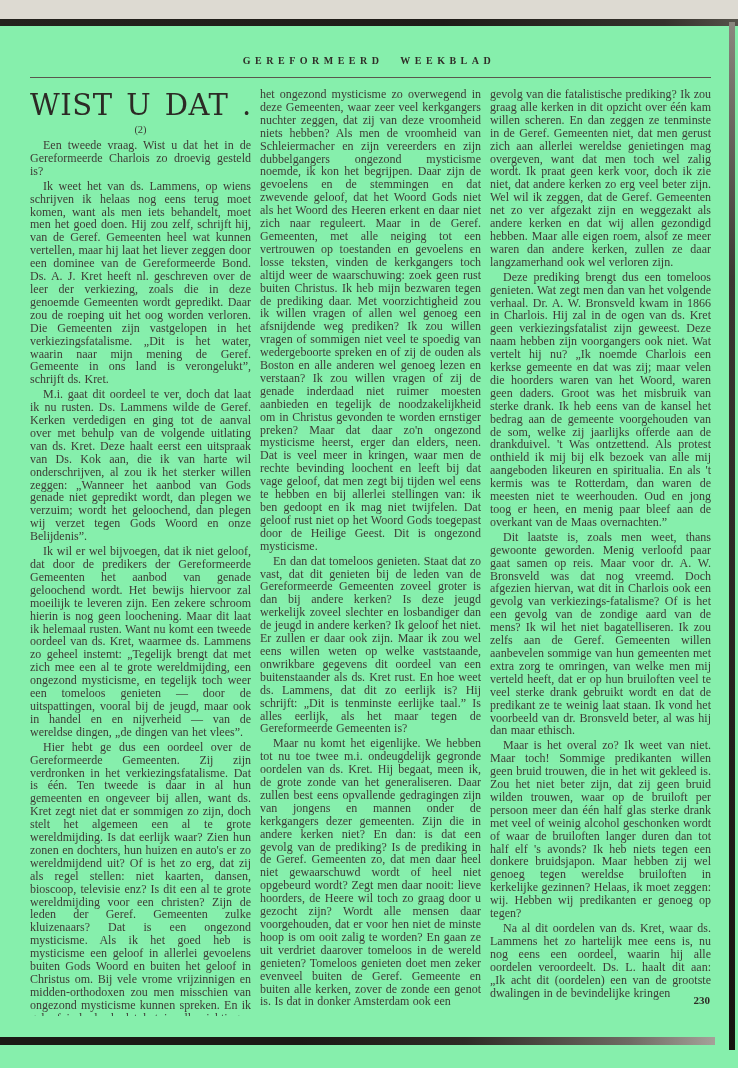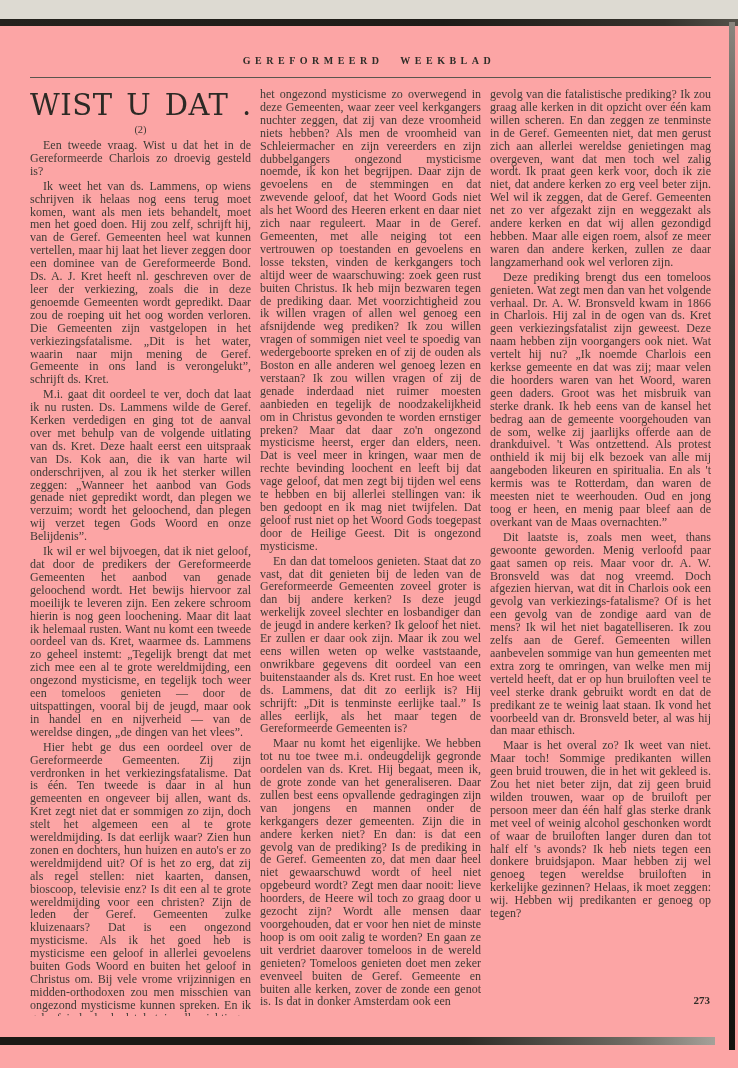--- a/index.html
+++ b/index.html
@@ -2,21 +2,21 @@
 <html lang="nl"><head>
 <meta charset="utf-8">
 <style>
   html,body{margin:0;padding:0;}
   body{
     width:738px;height:1068px;
     background:#e9e7e0;
     font-family:"Liberation Serif", serif;
     overflow:hidden;
   }
-  .page{position:relative;width:738px;height:1068px;background:#fca5a5;}
+  .page{position:relative;width:738px;height:1068px;background:#86efac;}
   
   .edge-top{position:absolute;top:19px;left:0;width:738px;height:7px;
     background:linear-gradient(to right,#24221d 0%,#1e1c18 60%,#35322c 90%,#55524a 100%);}
   .edge-right{position:absolute;top:22px;right:3px;width:6px;height:1028px;
     background:linear-gradient(#8a867e 0%,#3a3731 25%,#221f1b 70%,#16140f 100%);}
   .edge-bottom{position:absolute;top:1037px;left:0;width:715px;height:8px;
     background:linear-gradient(to right,#1b1915 0%,#1b1915 42%,#2e2b25 65%,#6e6a62 88%,#a5a199 100%);}
   .above-top{position:absolute;top:0;left:0;width:738px;height:19px;background:#dddad2;}
 
   .masthead{
@@ -93,18 +93,19 @@
           <p>En dan dat tomeloos genieten. Staat dat zo vast, dat dit genieten bij de leden van de Gereformeerde Gemeenten zoveel groter is dan bij andere kerken? Is deze jeugd werkelijk zoveel slechter en losbandiger dan de jeugd in andere kerken? Ik geloof het niet. Er zullen er daar ook zijn. Maar ik zou wel eens willen weten op welke vaststaande, onwrikbare gegevens dit oordeel van een buitenstaander als ds. Kret rust. En hoe weet ds. Lammens, dat dit zo eerlijk is? Hij schrijft: „Dit is tenminste eerlijke taal.” Is alles eerlijk, als het maar tegen de Gereformeerde Gemeenten is?</p>
           <p>Maar nu komt het eigenlijke. We hebben tot nu toe twee m.i. ondeugdelijk gegronde oordelen van ds. Kret. Hij begaat, meen ik, de grote zonde van het generaliseren. Daar zullen best eens opvallende gedragingen zijn van jongens en mannen onder de kerkgangers dezer gemeenten. Zijn die in andere kerken niet? En dan: is dat een gevolg van de prediking? Is de prediking in de Geref. Gemeenten zo, dat men daar heel niet gewaarschuwd wordt of heel niet opgebeurd wordt? Zegt men daar nooit: lieve hoorders, de Heere wil toch zo graag door u gezocht zijn? Wordt alle mensen daar voorgehouden, dat er voor hen niet de minste hoop is om ooit zalig te worden? En gaan ze uit verdriet daarover tomeloos in de wereld genieten? Tomeloos genieten doet men zeker evenveel buiten de Geref. Gemeente en buiten alle kerken, zover de zonde een genot is. Is dat in donker Amsterdam ook een</p>
         </div>
     </div>
     <div class="col">
       <div class="col-body">
           <p class="noindent">gevolg van die fatalistische prediking? Ik zou graag alle kerken in dit opzicht over één kam willen scheren. En dan zeggen ze tenminste in de Geref. Gemeenten niet, dat men gerust zich aan allerlei wereldse genietingen mag overgeven, want dat men toch wel zalig wordt. Ik praat geen kerk voor, doch ik zie niet, dat andere kerken zo erg veel beter zijn. Wel wil ik zeggen, dat de Geref. Gemeenten net zo ver afgezakt zijn en weggezakt als andere kerken en dat wij allen gezondigd hebben. Maar alle eigen roem, alsof ze meer waren dan andere kerken, zullen ze daar langzamerhand ook wel verloren zijn.</p>
           <p>Deze prediking brengt dus een tomeloos genieten. Wat zegt men dan van het volgende verhaal. Dr. A. W. Bronsveld kwam in 1866 in Charlois. Hij zal in de ogen van ds. Kret geen verkiezingsfatalist zijn geweest. Deze naam hebben zijn voorgangers ook niet. Wat vertelt hij nu? „Ik noemde Charlois een kerkse gemeente en dat was zij; maar velen die hoorders waren van het Woord, waren geen daders. Groot was het misbruik van sterke drank. Ik heb eens van de kansel het bedrag aan de gemeente voorgehouden van de som, welke zij jaarlijks offerde aan de drankduivel. 't Was ontzettend. Als protest onthield ik mij bij elk bezoek van alle mij aangeboden likeuren en spiritualia. En als 't kermis was te Rotterdam, dan waren de meesten niet te weerhouden. Oud en jong toog er heen, en menig paar bleef aan de overkant van de Maas overnachten.”</p>
           <p>Dit laatste is, zoals men weet, thans gewoonte geworden. Menig verloofd paar gaat samen op reis. Maar voor dr. A. W. Bronsveld was dat nog vreemd. Doch afgezien hiervan, wat dit in Charlois ook een gevolg van verkiezings-fatalisme? Of is het een gevolg van de zondige aard van de mens? Ik wil het niet bagatelliseren. Ik zou zelfs aan de Geref. Gemeenten willen aanbevelen sommige van hun gemeenten met extra zorg te omringen, van welke men mij verteld heeft, dat er op hun bruiloften veel te veel sterke drank gebruikt wordt en dat de predikant ze te weinig laat staan. Ik vond het voorbeeld van dr. Bronsveld beter, al was hij dan maar ethisch.</p>
           <p>Maar is het overal zo? Ik weet van niet. Maar toch! Sommige predikanten willen geen bruid trouwen, die in het wit gekleed is. Zou het niet beter zijn, dat zij geen bruid wilden trouwen, waar op de bruiloft per persoon meer dan één half glas sterke drank met veel of weinig alcohol geschonken wordt of waar de bruiloften langer duren dan tot half elf 's avonds? Ik heb niets tegen een donkere bruidsjapon. Maar hebben zij wel genoeg tegen wereldse bruiloften in kerkelijke gezinnen? Helaas, ik moet zeggen: wij. Hebben wij predikanten er genoeg op tegen?</p>
+          <p>Na al dit oordelen van ds. Kret, waar ds. Lammens het zo hartelijk mee eens is, nu nog eens een oordeel, waarin hij alle oordelen veroordeelt. Ds. L. haalt dit aan: „Ik acht dit (oordelen) een van de grootste dwalingen in de bevindelijke kringen</p>
         </div>
     </div>
   </div>
 
-  <div class="pageno">273</div>
+  <div class="pageno">230</div>
 </div>
 
 </body></html>

